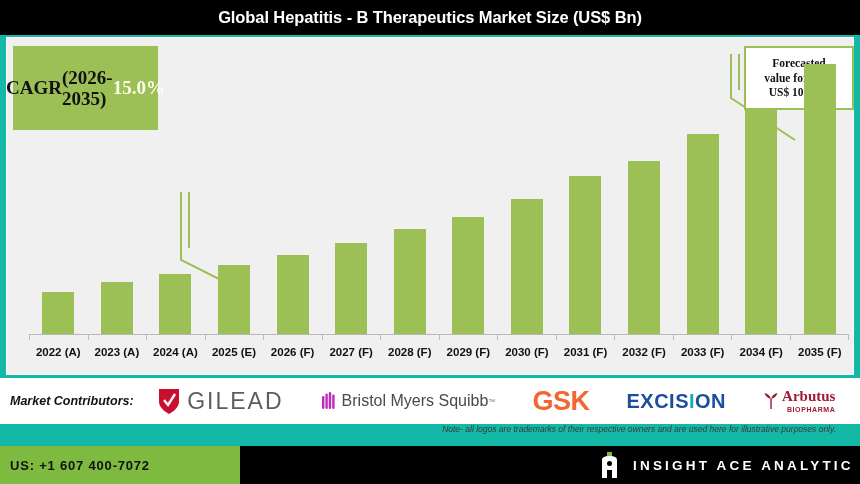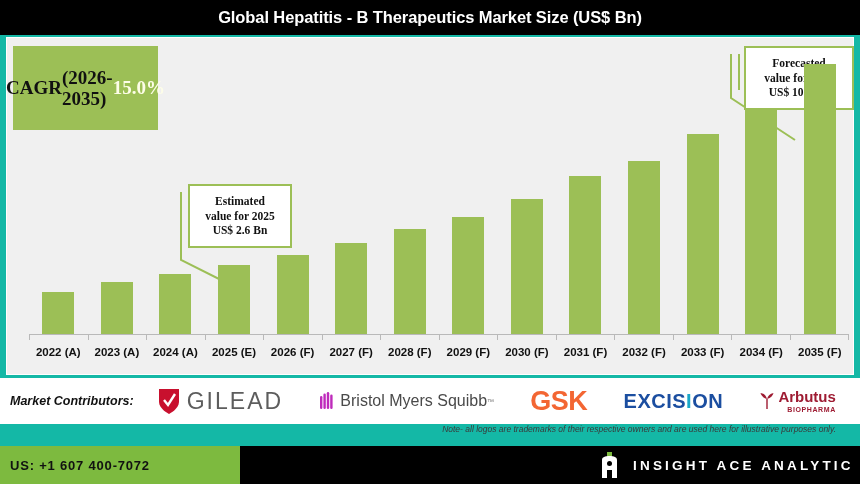--- a/index.html
+++ b/index.html
@@ -104,21 +104,21 @@
   }
   .excision-text {
     font-size:20px; font-weight:bold; color:#1b4ea0; letter-spacing:0.5px;
     font-family:"Liberation Sans", sans-serif;
   }
   .excision-text .dot { color:#19a7c8; }
 
   .arbutus-wrap { display:flex; align-items:center; }
   .arb-mark { width:16px; height:18px; margin-right:3px; }
   .arb-col { display:flex; flex-direction:column; line-height:1; }
-  .arb-name { font-size:15px; font-weight:bold; color:#9e1b32; font-family:Liberation Sans, sans-serif; }
+  .arb-name { font-size:15px; font-weight:bold; color:#9e1b32; font-family:Liberation Serif, serif; }
   .arb-sub { font-size:7px; font-weight:bold; color:#9e1b32; letter-spacing:0.6px; text-align:right; margin-top:2px; }
 
   .note {
     position:absolute; right:24px; top:424px; font-size:8.5px; font-style:italic;
     color:#3a3a3a; font-family:"Liberation Sans", sans-serif;
   }
 
   
   .footer { position:absolute; left:0; top:446px; width:860px; height:38px; background:#000000; }
   .footer-green {
@@ -153,25 +153,20 @@
       <div class="l3">15.0%</div>
     </div>
 
     <div class="leader" style="left:160px; top:150px; width:130px; height:110px;">
       <svg width="130" height="110" viewBox="0 0 130 110">
         <path d="M14 4 L14 72 L70 100" fill="none" stroke="#9cbf56" stroke-width="2"></path>
         <path d="M22 4 L22 60" fill="none" stroke="#9cbf56" stroke-width="2"></path>
       </svg>
     </div>
 
-    <div class="callout" id="callout-2025">
-      <span class="cl">Estimated</span>
-      <span class="cl">value for 2025</span>
-      <span class="cl">US$ 2.6 Bn</span>
-    </div>
 
     <div class="leader" style="left:716px; top:12px; width:110px; height:110px;">
       <svg width="110" height="110" viewBox="0 0 110 110">
         <path d="M8 4 L8 48 L72 90" fill="none" stroke="#9cbf56" stroke-width="2"></path>
         <path d="M16 4 L16 40" fill="none" stroke="#9cbf56" stroke-width="2"></path>
       </svg>
     </div>
 
     <div class="callout" id="callout-2035">
       <span class="cl">Forecasted</span>

